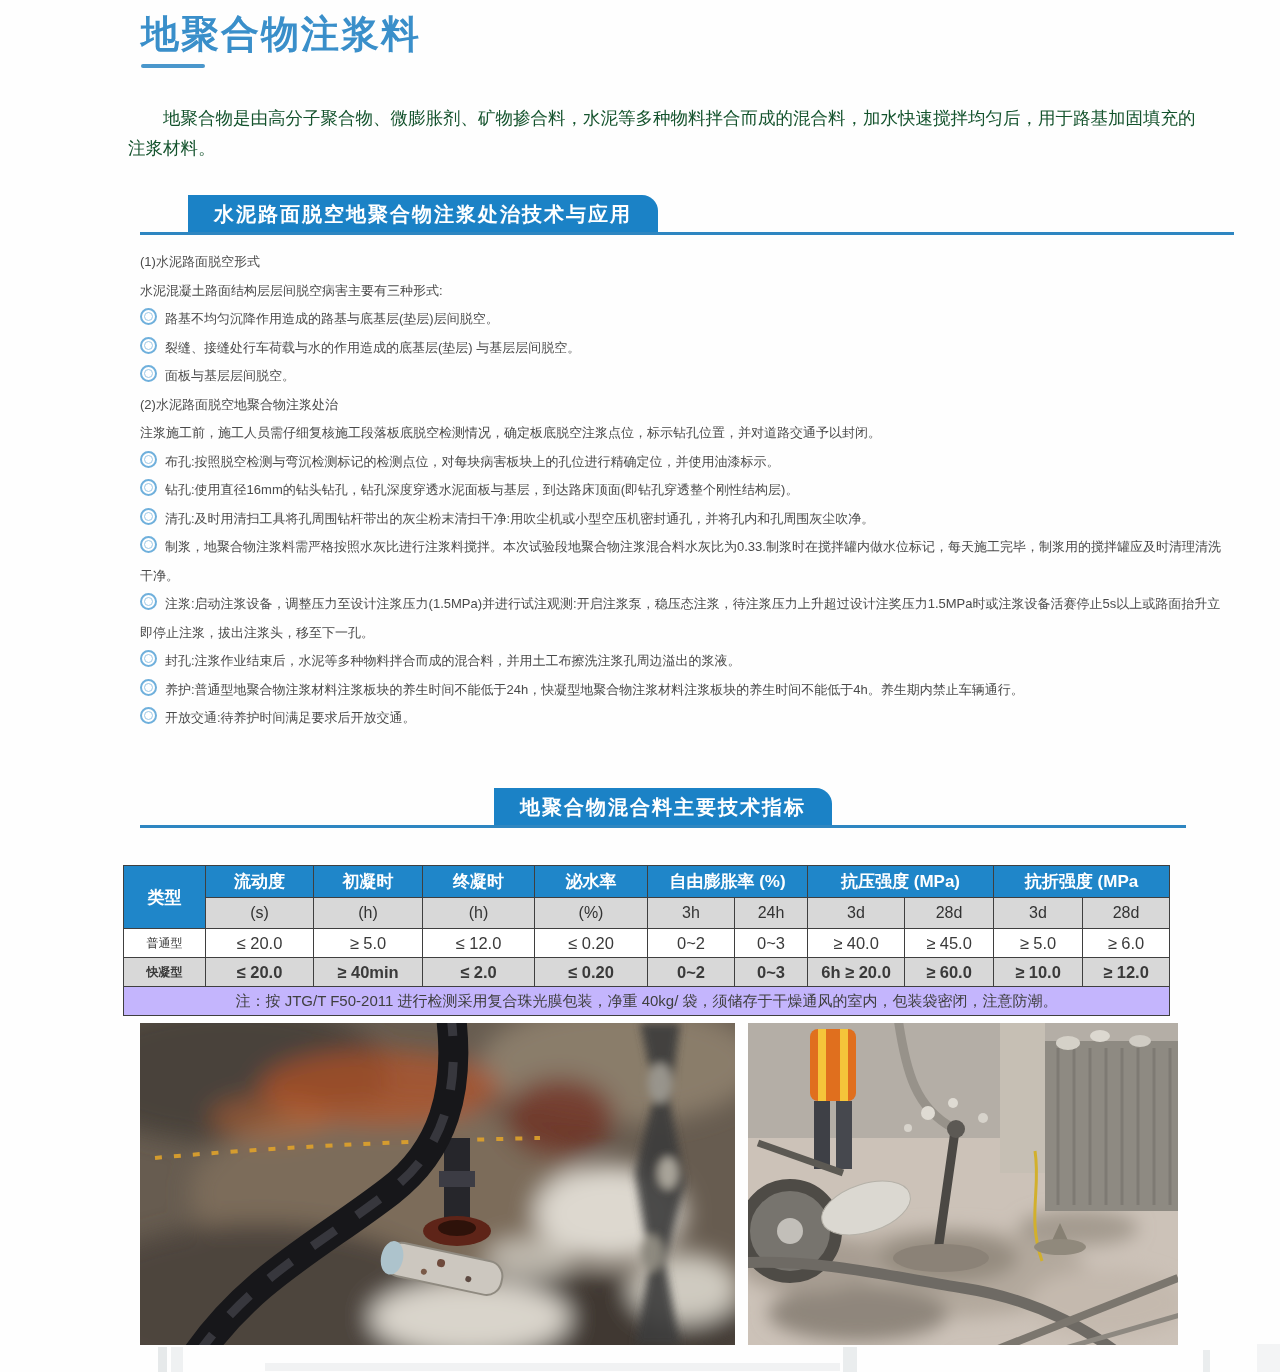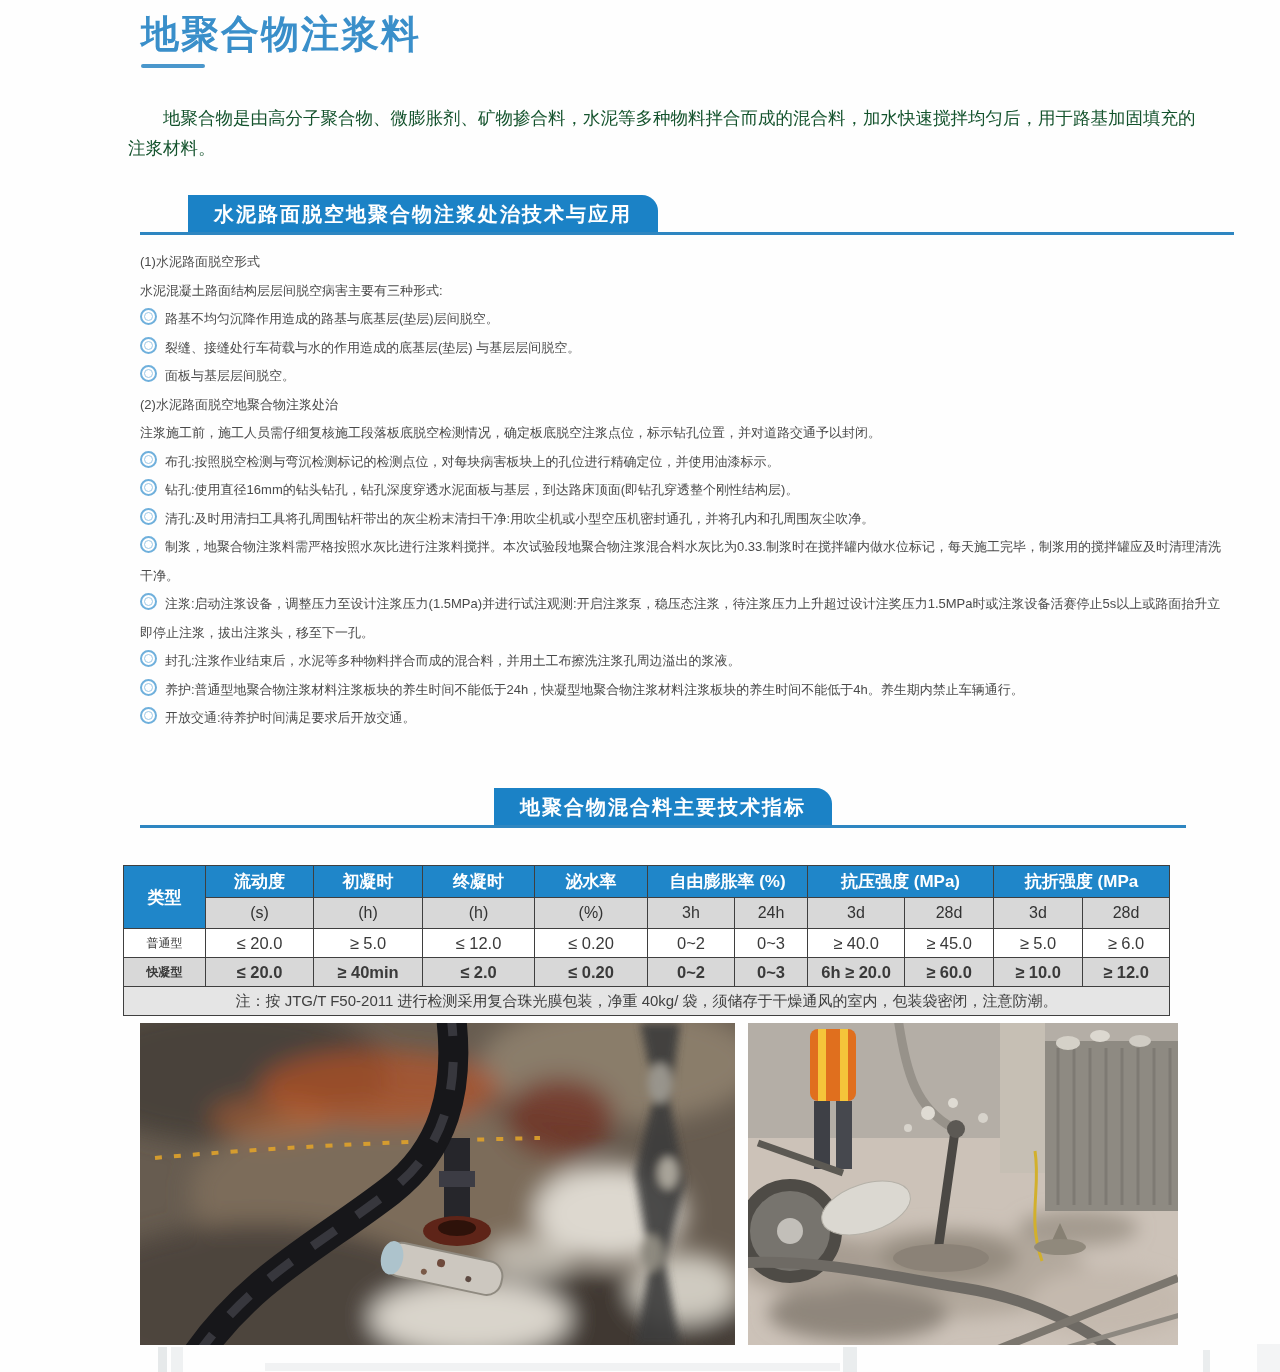--- a/index.html
+++ b/index.html
@@ -21,21 +21,21 @@
           position:relative;margin-right:8px;vertical-align:-2px;background:#fff;}
   .bullet::after{content:"";position:absolute;left:2px;top:2px;right:2px;bottom:2px;
                  border:1.5px solid #9cc7e5;border-radius:50%;}
   .spec-table{position:absolute;left:123px;top:841px;width:1046px;border-collapse:collapse;table-layout:fixed;margin-top:24px;}
   .spec-table th,.spec-table td{border:1px solid #3f3f3f;text-align:center;padding:0 2px;overflow:hidden;}
   .th-blue{background:#1f86c9;color:#ffffff;font-size:17px;font-weight:bold;height:31px;}
   .th-gray{background:#d8d8d8;color:#333333;font-size:16px;font-weight:normal;height:30px;}
   .spec-table td{font-size:16.5px;color:#3a3a3a;height:28px;background:#ffffff;}
   tr.row-alt td{background:#d8d8d8;font-weight:bold;}
   td.type-cell{font-size:12px;}
-  td.note-cell{font-size:15px;color:#3f3f3f;height:28px;background:#e5e5e5;}
+  td.note-cell{font-size:15px;color:#3f3f3f;height:28px;background:#c4b5fd;}
   .photo{position:absolute;top:1023px;height:322px;overflow:hidden;}
   .photo svg{display:block;}
   .photo-left{left:140px;width:595px;}
   .photo-right{left:748px;width:430px;}
   .frag{position:absolute;}
 </style>
 </head>
 <body>
 
 <div class="page">

